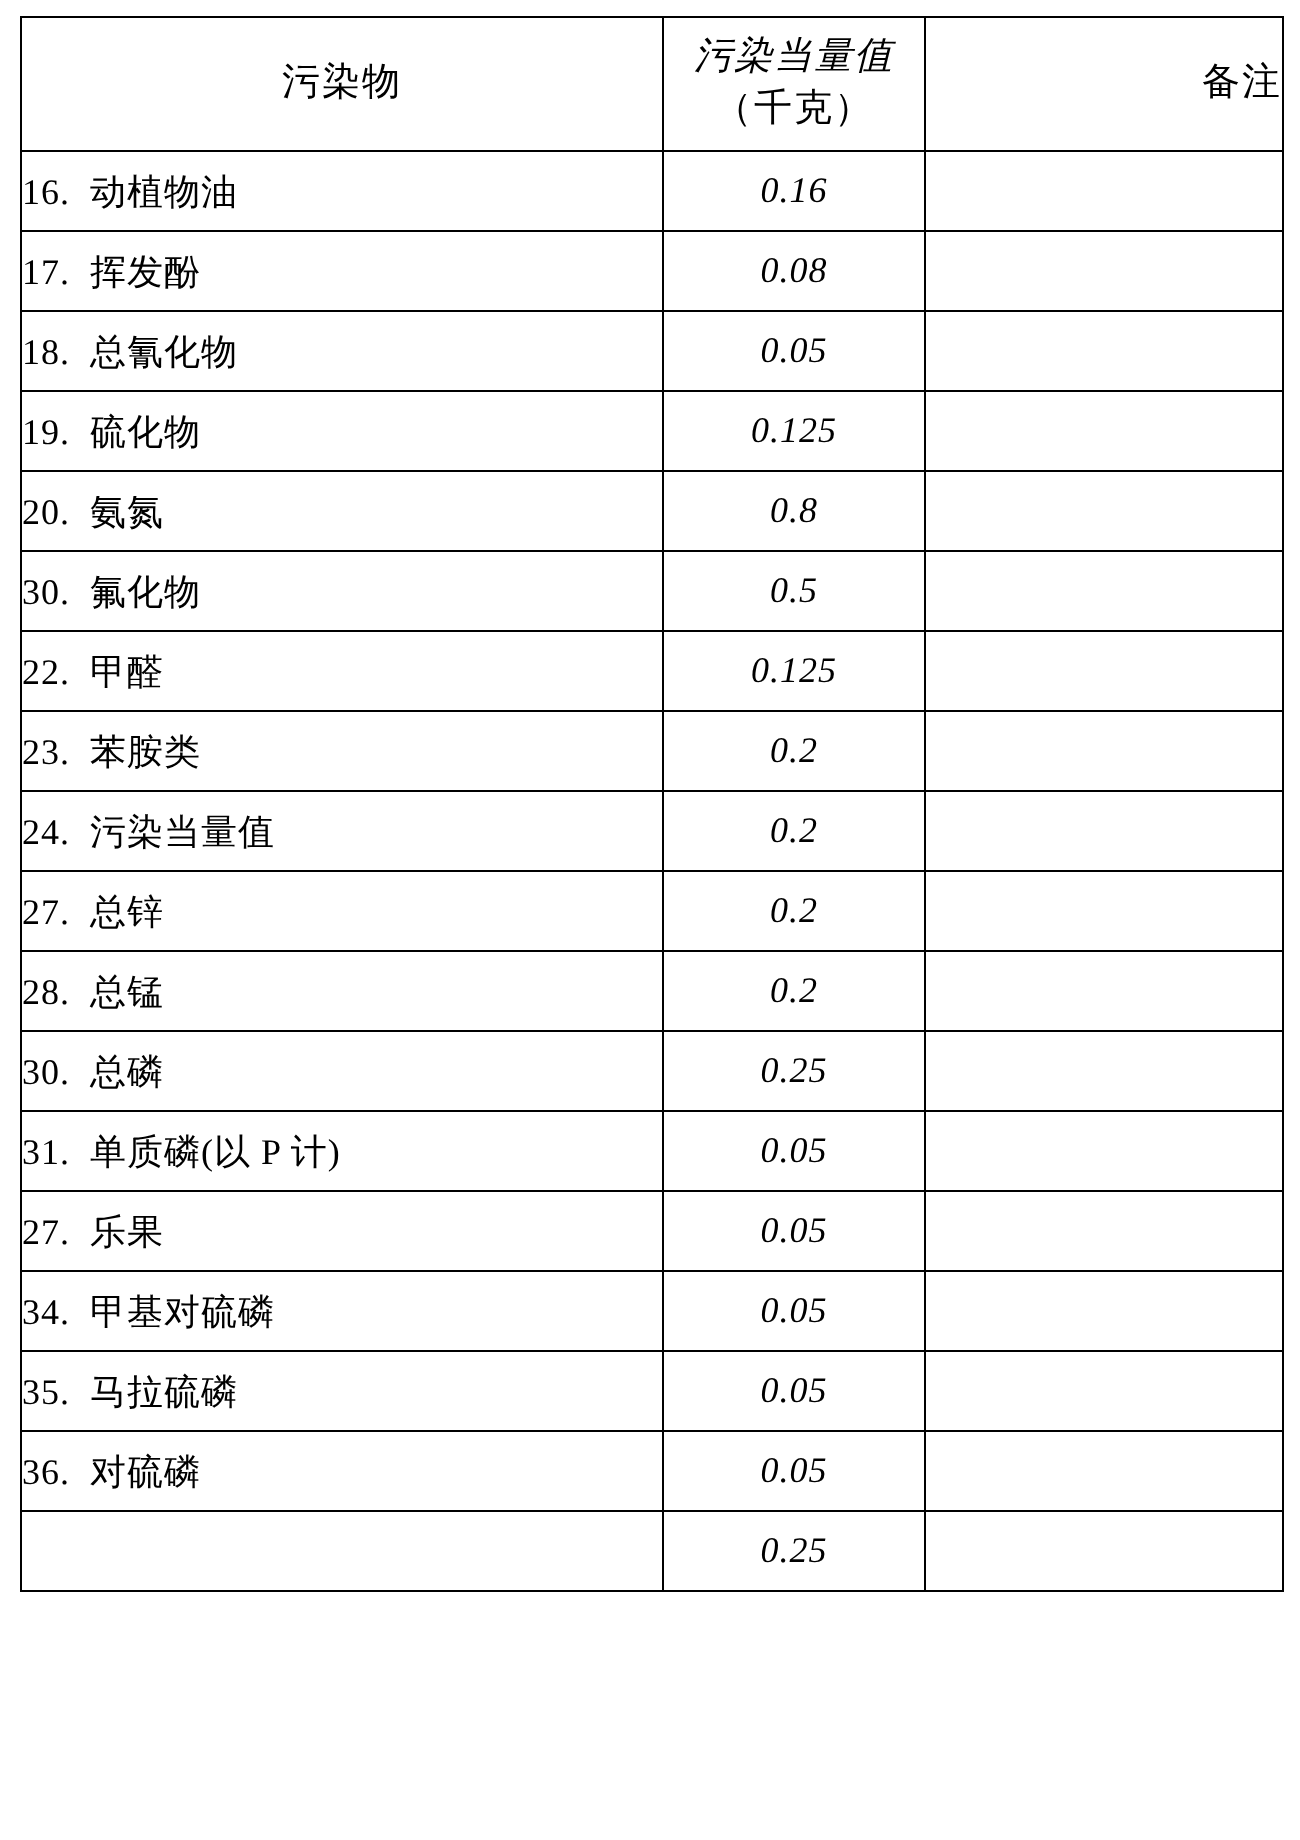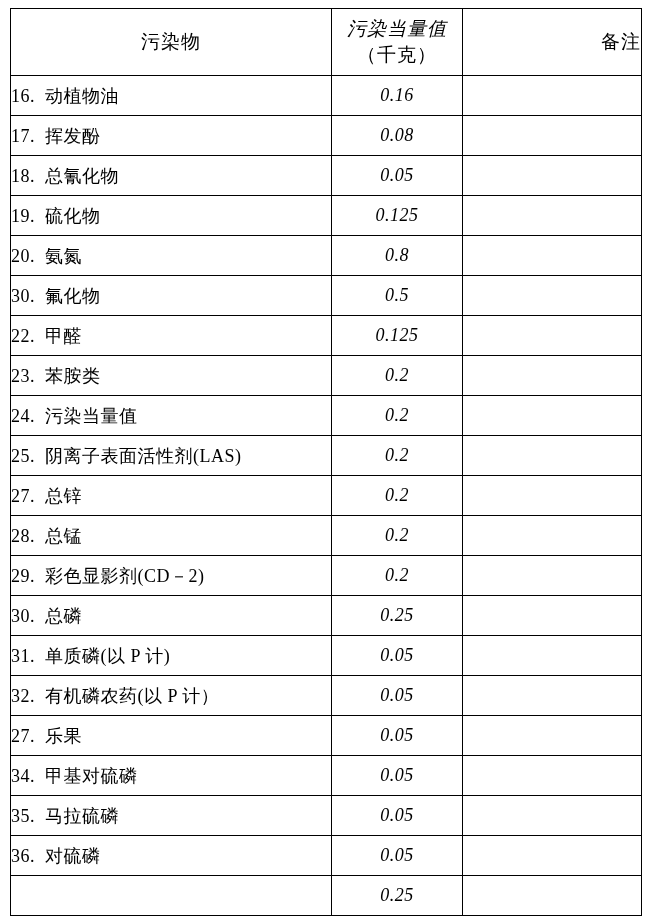--- a/index.html
+++ b/index.html
@@ -136,51 +136,36 @@
           <td class="name-cell"><span class="idx">23.</span><span>苯胺类</span></td>
           <td class="value-cell">0.2</td>
           <td class="remark-cell"></td>
         </tr>
         <tr>
           <td class="name-cell"><span class="idx">24.</span><span>污染当量值</span></td>
           <td class="value-cell">0.2</td>
           <td class="remark-cell"></td>
         </tr>
         <tr>
-          <td class="name-cell"><span class="idx">25.</span><span>阴离子表面活性剂(LAS)</span></td>
-          <td class="value-cell">0.2</td>
-          <td class="remark-cell"></td>
-        </tr>
-        <tr>
           <td class="name-cell"><span class="idx">27.</span><span>总锌</span></td>
           <td class="value-cell">0.2</td>
           <td class="remark-cell"></td>
         </tr>
         <tr>
           <td class="name-cell"><span class="idx">28.</span><span>总锰</span></td>
           <td class="value-cell">0.2</td>
           <td class="remark-cell"></td>
         </tr>
         <tr>
-          <td class="name-cell"><span class="idx">29.</span><span>彩色显影剂(CD－2)</span></td>
-          <td class="value-cell">0.2</td>
-          <td class="remark-cell"></td>
-        </tr>
-        <tr>
           <td class="name-cell"><span class="idx">30.</span><span>总磷</span></td>
           <td class="value-cell">0.25</td>
           <td class="remark-cell"></td>
         </tr>
         <tr>
           <td class="name-cell"><span class="idx">31.</span><span>单质磷(以 P 计)</span></td>
-          <td class="value-cell">0.05</td>
-          <td class="remark-cell"></td>
-        </tr>
-        <tr>
-          <td class="name-cell"><span class="idx">32.</span><span>有机磷农药(以 P 计）</span></td>
           <td class="value-cell">0.05</td>
           <td class="remark-cell"></td>
         </tr>
         <tr>
           <td class="name-cell"><span class="idx">27.</span><span>乐果</span></td>
           <td class="value-cell">0.05</td>
           <td class="remark-cell"></td>
         </tr>
         <tr>
           <td class="name-cell"><span class="idx">34.</span><span>甲基对硫磷</span></td>

